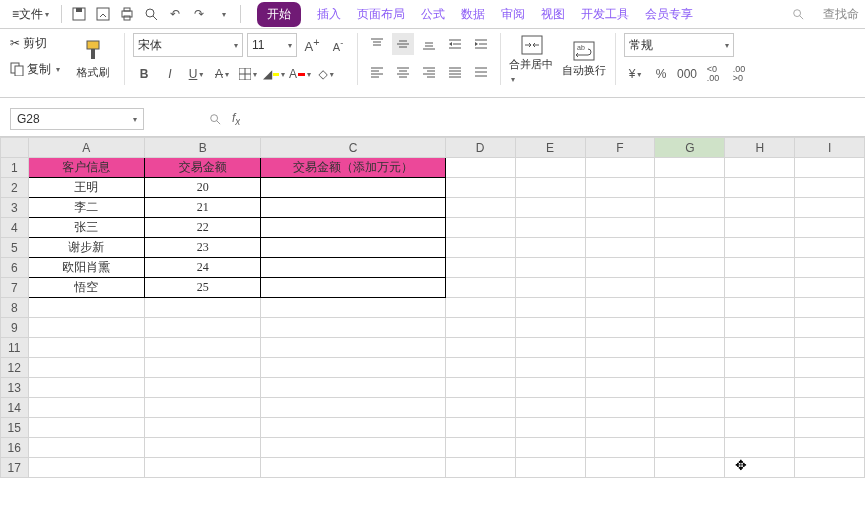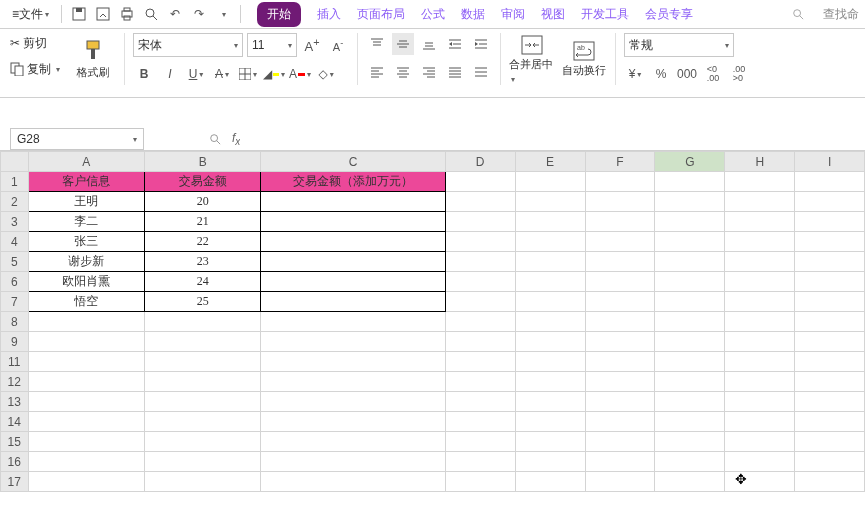--- a/index.html
+++ b/index.html
@@ -17,21 +17,21 @@
   .rb-group { display:flex; flex-direction:column; gap:6px; }
   .rb-row { display:flex; align-items:center; gap:4px; }
   .rb-big { display:flex; flex-direction:column; align-items:center; justify-content:center; width:46px; height:52px; cursor:pointer; }
   .rb-big .lbl { font-size:11px; margin-top:2px;}
   .rb-small { display:flex; align-items:center; height:20px; padding:0 4px; cursor:pointer; gap:3px; }
   .rb-sep { width:1px; height:52px; background:#e0e0e0; margin:0 2px; }
   .select-box { border:1px solid #c8c8c8; height:22px; display:flex; align-items:center; padding:0 4px; gap:4px; min-width:70px; background:#fff; cursor:pointer;}
   .select-box.small { min-width:40px; }
   .select-box.wide { min-width:100px; }
 
-  .namebar { display:flex; align-items:flex-end; height:28px; border-bottom:1px solid #d0d0d0; background:#fff; margin-top:24px;}
+  .namebar { display:flex; align-items:flex-start; height:28px; border-bottom:1px solid #d0d0d0; background:#fff; margin-top:10px;}
   .namebox { border:1px solid #c8c8c8; height:20px; width:120px; margin-left:10px; display:flex; align-items:center; padding:0 6px; justify-content:space-between; background:#fff;}
   .fx-area { display:flex; align-items:center; margin-left:60px; gap:6px; }
   .formula-input { border:none; outline:none; height:20px; flex:1; font-size:12px; }
   .formula-wrap { flex:1; display:flex; align-items:center; padding-right:8px;}
 
   .grid-wrap { position:relative; overflow:hidden; height:360px; }
   table.grid { border-collapse:collapse; table-layout:fixed; }
   .grid th, .grid td { border:1px solid #d4d4d4; height:20px; box-sizing:border-box; font-size:12px; text-align:center; background:#fff; }
   .grid .corner { background:#e8e8e8; width:28px; }
   .grid .colh { background:#e8e8e8; font-weight:normal; color:#555; }

